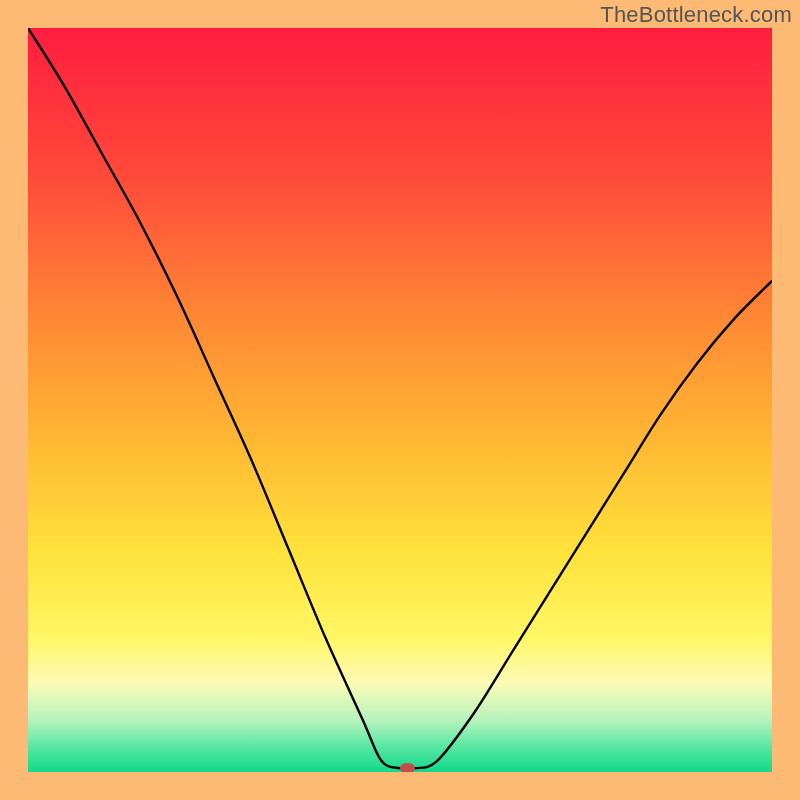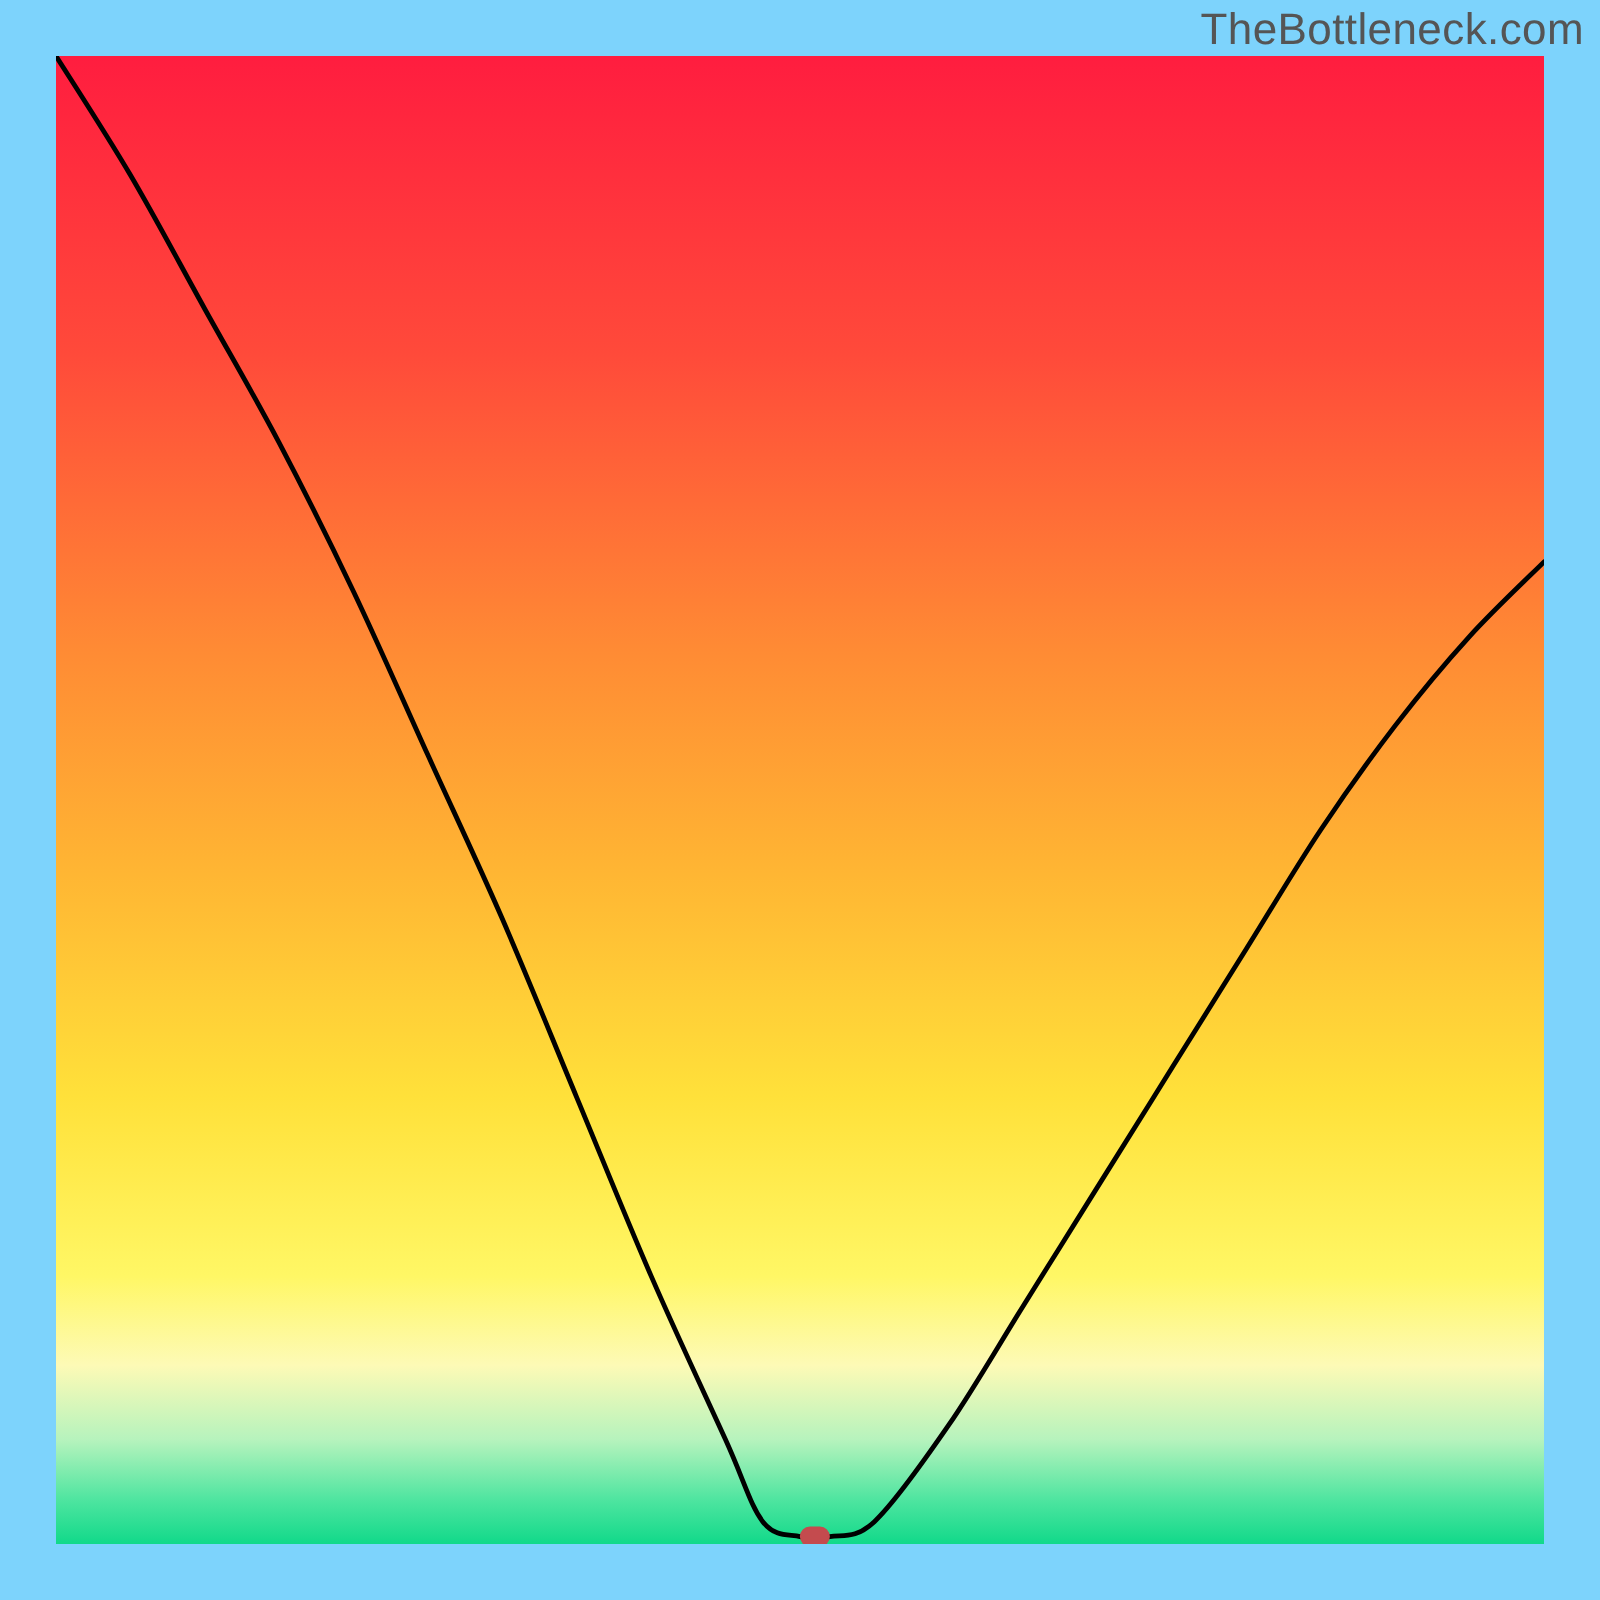--- a/index.html
+++ b/index.html
@@ -8,21 +8,21 @@
     width: 800px;
     height: 800px;
     background: #000;
     font-family: Arial, Helvetica, sans-serif;
     overflow: hidden;
   }
   .frame {
     position: relative;
     width: 800px;
     height: 800px;
-    background: #7dd3fc;
+    background: #fdba74;
   }
   .watermark {
     position: absolute;
     top: 2px;
     right: 8px;
     color: #555;
     font-size: 22px;
     font-weight: 500;
     z-index: 5;
     letter-spacing: 0.2px;

